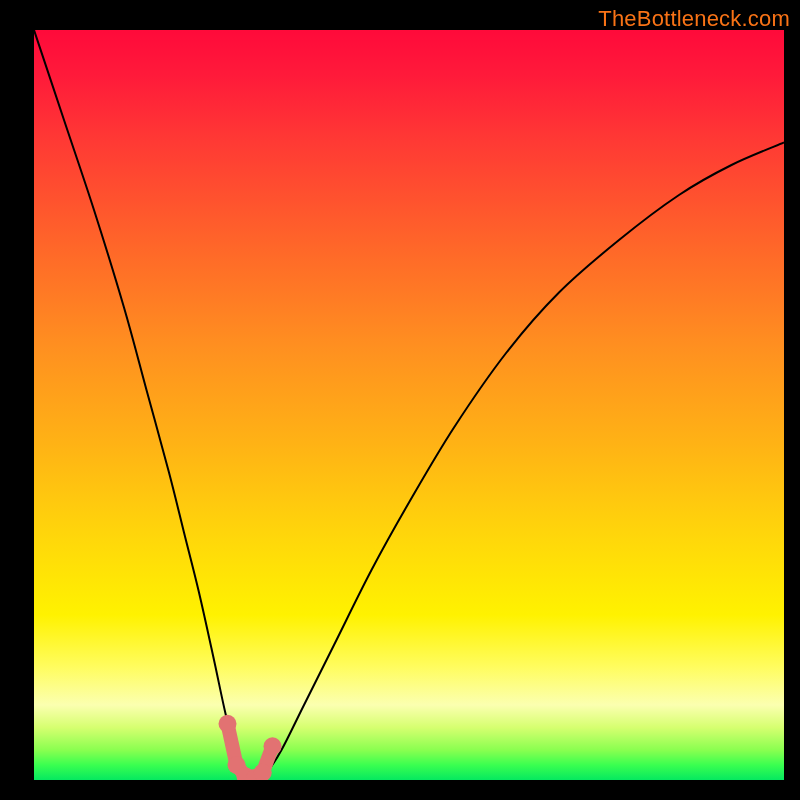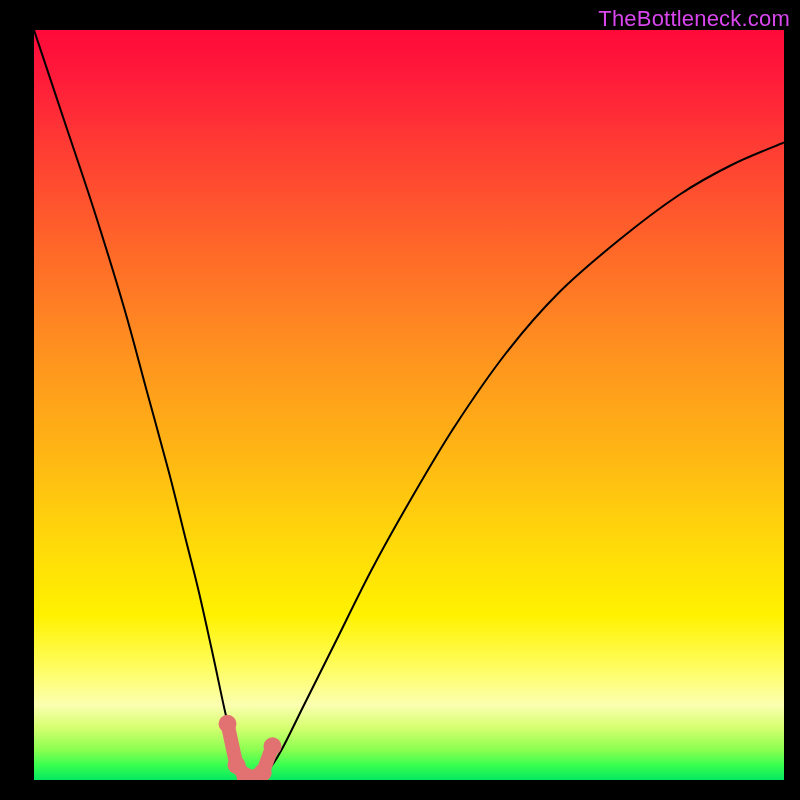--- a/index.html
+++ b/index.html
@@ -47,21 +47,21 @@
       #d6ff70 93%,
       #8aff50 96%,
       #3aff50 98%,
       #05e860 100%
     );
   }
   .watermark {
     position: absolute;
     top: 6px;
     right: 10px;
-    color: #d946ef;
+    color: #f97316;
     font-size: 22px;
     font-weight: 500;
     letter-spacing: 0.2px;
   }
   svg.curve {
     position: absolute;
     left: 0;
     top: 0;
     width: 100%;
     height: 100%;

